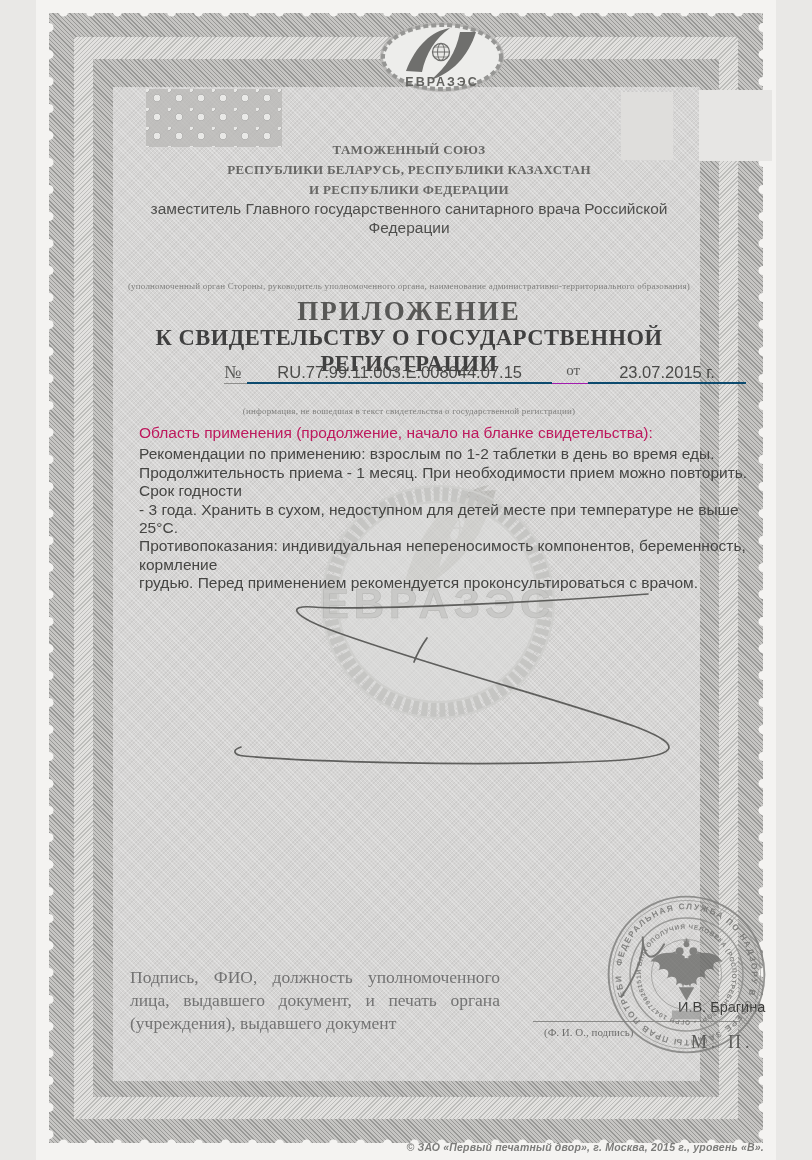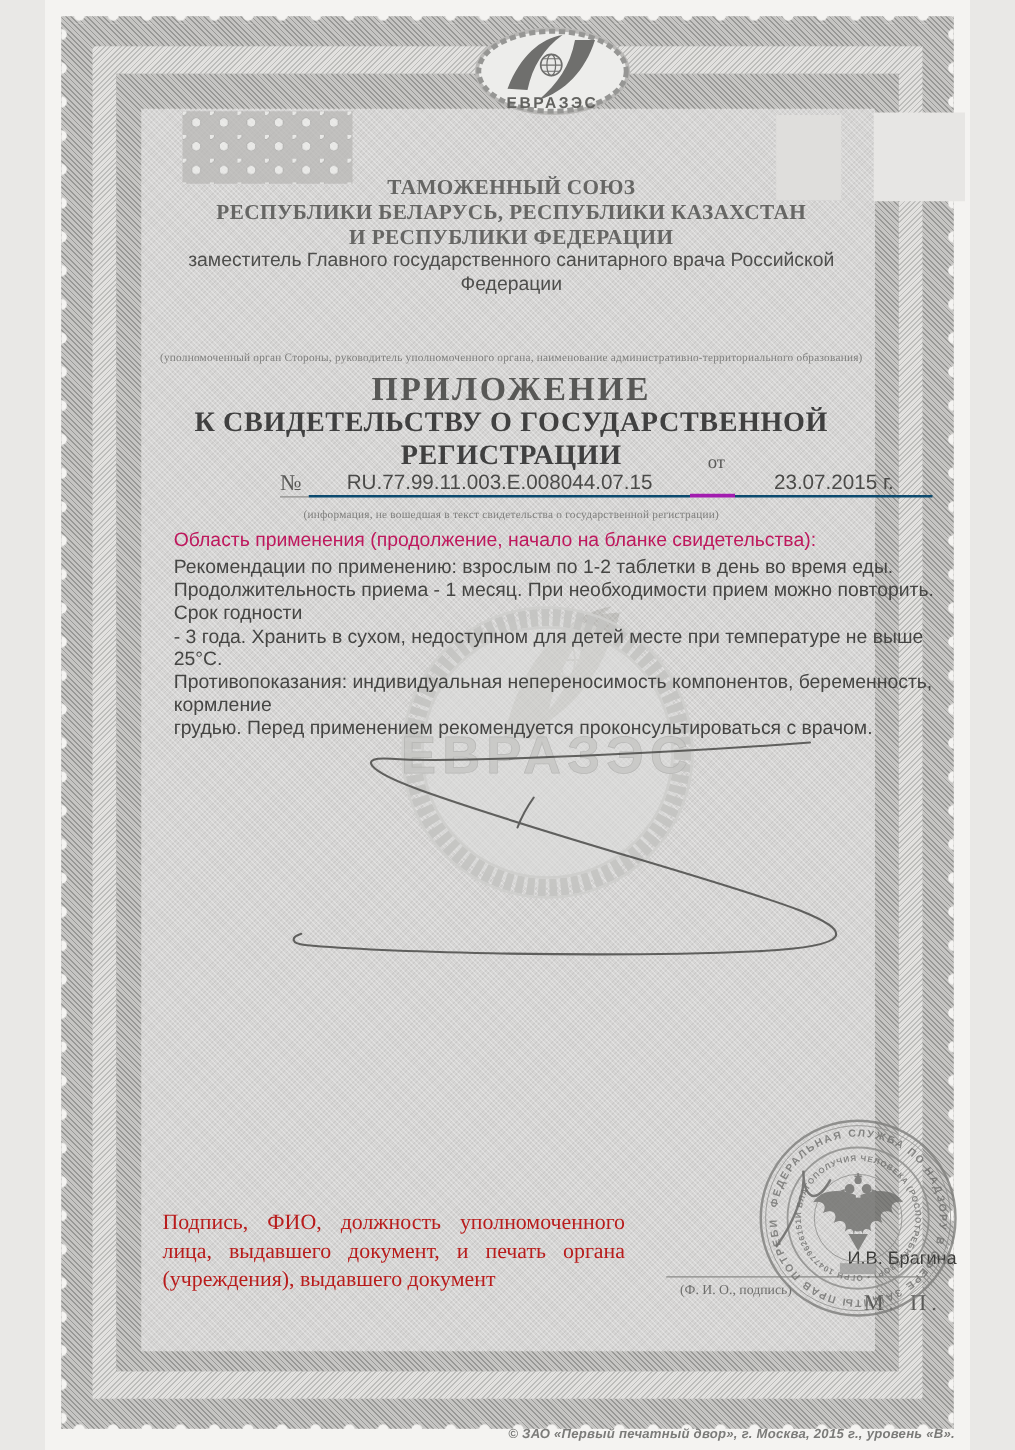--- a/index.html
+++ b/index.html
@@ -51,40 +51,40 @@
     background-size:22px 19px;
     opacity:.75;
   }
   .blank-rect-a{position:absolute;left:585px;top:92px;width:52px;height:68px;background:#dfdedc;}
   .blank-rect-b{position:absolute;left:663px;top:90px;width:73px;height:71px;background:#e7e6e4;}
 
   .logo-wrap{position:absolute;left:340px;top:19px;width:132px;height:76px;}
 
   
   .center-col{position:absolute;left:78px;right:72px;text-align:center;color:#5f5f5d;}
-  .hdr-serif{font-weight:bold;font-size:17px;line-height:20px;color:#666664;letter-spacing:.3px;}
+  .hdr-serif{font-weight:bold;font-size:13px;line-height:20px;color:#666664;letter-spacing:.3px;}
   .hdr-sans{font-family:"Liberation Sans",sans-serif;font-size:15.5px;line-height:18.5px;color:#4e4e4c;}
   .caption{font-size:9px;color:#7e7e7c;letter-spacing:.2px;}
   .title1{font-weight:bold;font-size:27px;letter-spacing:2px;color:#585856;}
   .title2{font-weight:bold;font-size:22.5px;letter-spacing:.5px;color:#404040;}
 
   .num-row{position:absolute;left:188px;top:362px;display:flex;align-items:flex-end;color:#5a5a58;}
   .num-sign{font-size:18px;padding-right:6px;border-bottom:1px solid #8e8e8c;}
   .num-line{border-bottom:2px solid #0c4a6e;text-align:center;
     font-family:"Liberation Sans",sans-serif;font-size:16.5px;color:#4a4a48;}
   .num-value{width:305px;}
-  .from-label{font-size:15px;padding:0 8px 16px 14px;border-bottom:3px solid #a21caf;}
+  .from-label{font-size:15px;padding:0 8px 4px 14px;border-bottom:1px solid #a21caf;}
   .date-value{width:158px;}
 
   .body-block{position:absolute;left:103px;top:424px;width:632px;
     font-family:"Liberation Sans",sans-serif;font-size:15.5px;line-height:18.4px;color:#454543;}
   .body-heading{font-weight:normal;color:#be185d;margin-bottom:3px;}
 
   .sig-text{position:absolute;left:94px;top:966px;width:370px;
-    font-size:17.5px;line-height:23px;color:#b91c1c;}
+    font-size:17.5px;line-height:23px;color:#737373;}
   .jline{text-align:justify;text-align-last:justify;}
   .sig-line{position:absolute;left:497px;top:1021px;width:207px;border-top:1px solid #8a8a88;}
   .sig-caption{position:absolute;left:508px;top:1026px;font-size:11px;color:#6f6f6d;}
   .signer-name{position:absolute;left:642px;top:999px;
     font-family:"Liberation Sans",sans-serif;font-size:14.5px;color:#3c3c3a;}
   .mp{position:absolute;left:655px;top:1032px;font-size:18px;letter-spacing:4px;color:#5a5a58;}
 
   .footer{position:absolute;right:12px;top:1141px;
     font-family:"Liberation Sans",sans-serif;font-size:10.5px;font-weight:bold;color:#7b7b79;letter-spacing:.2px;font-style:italic;}
 

